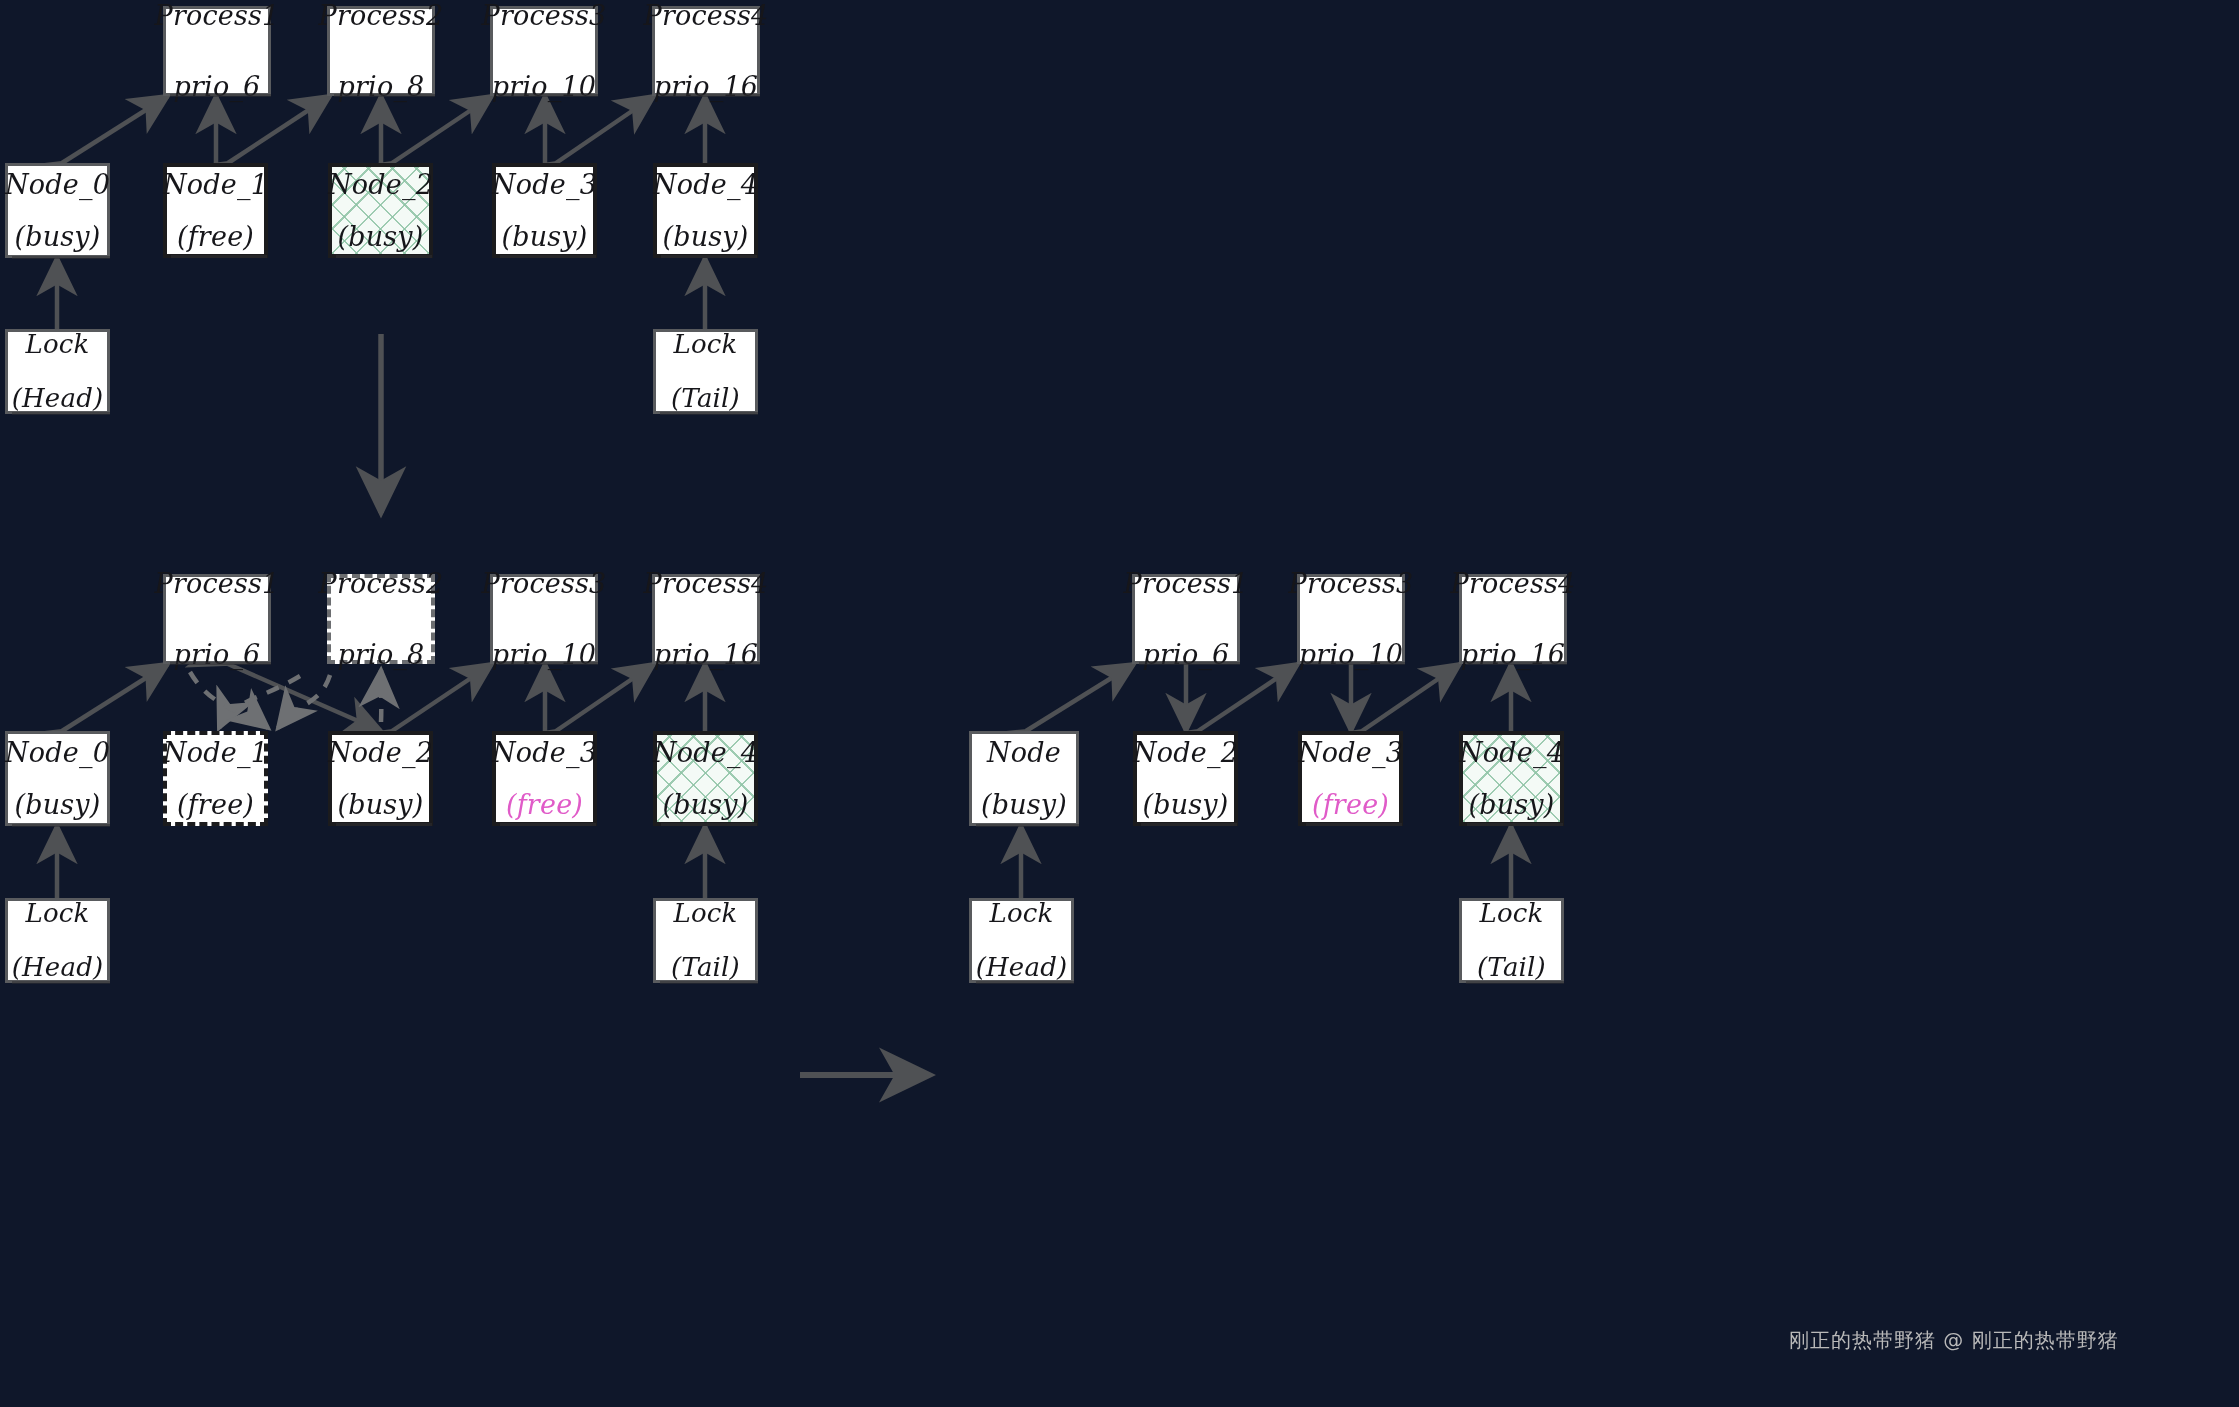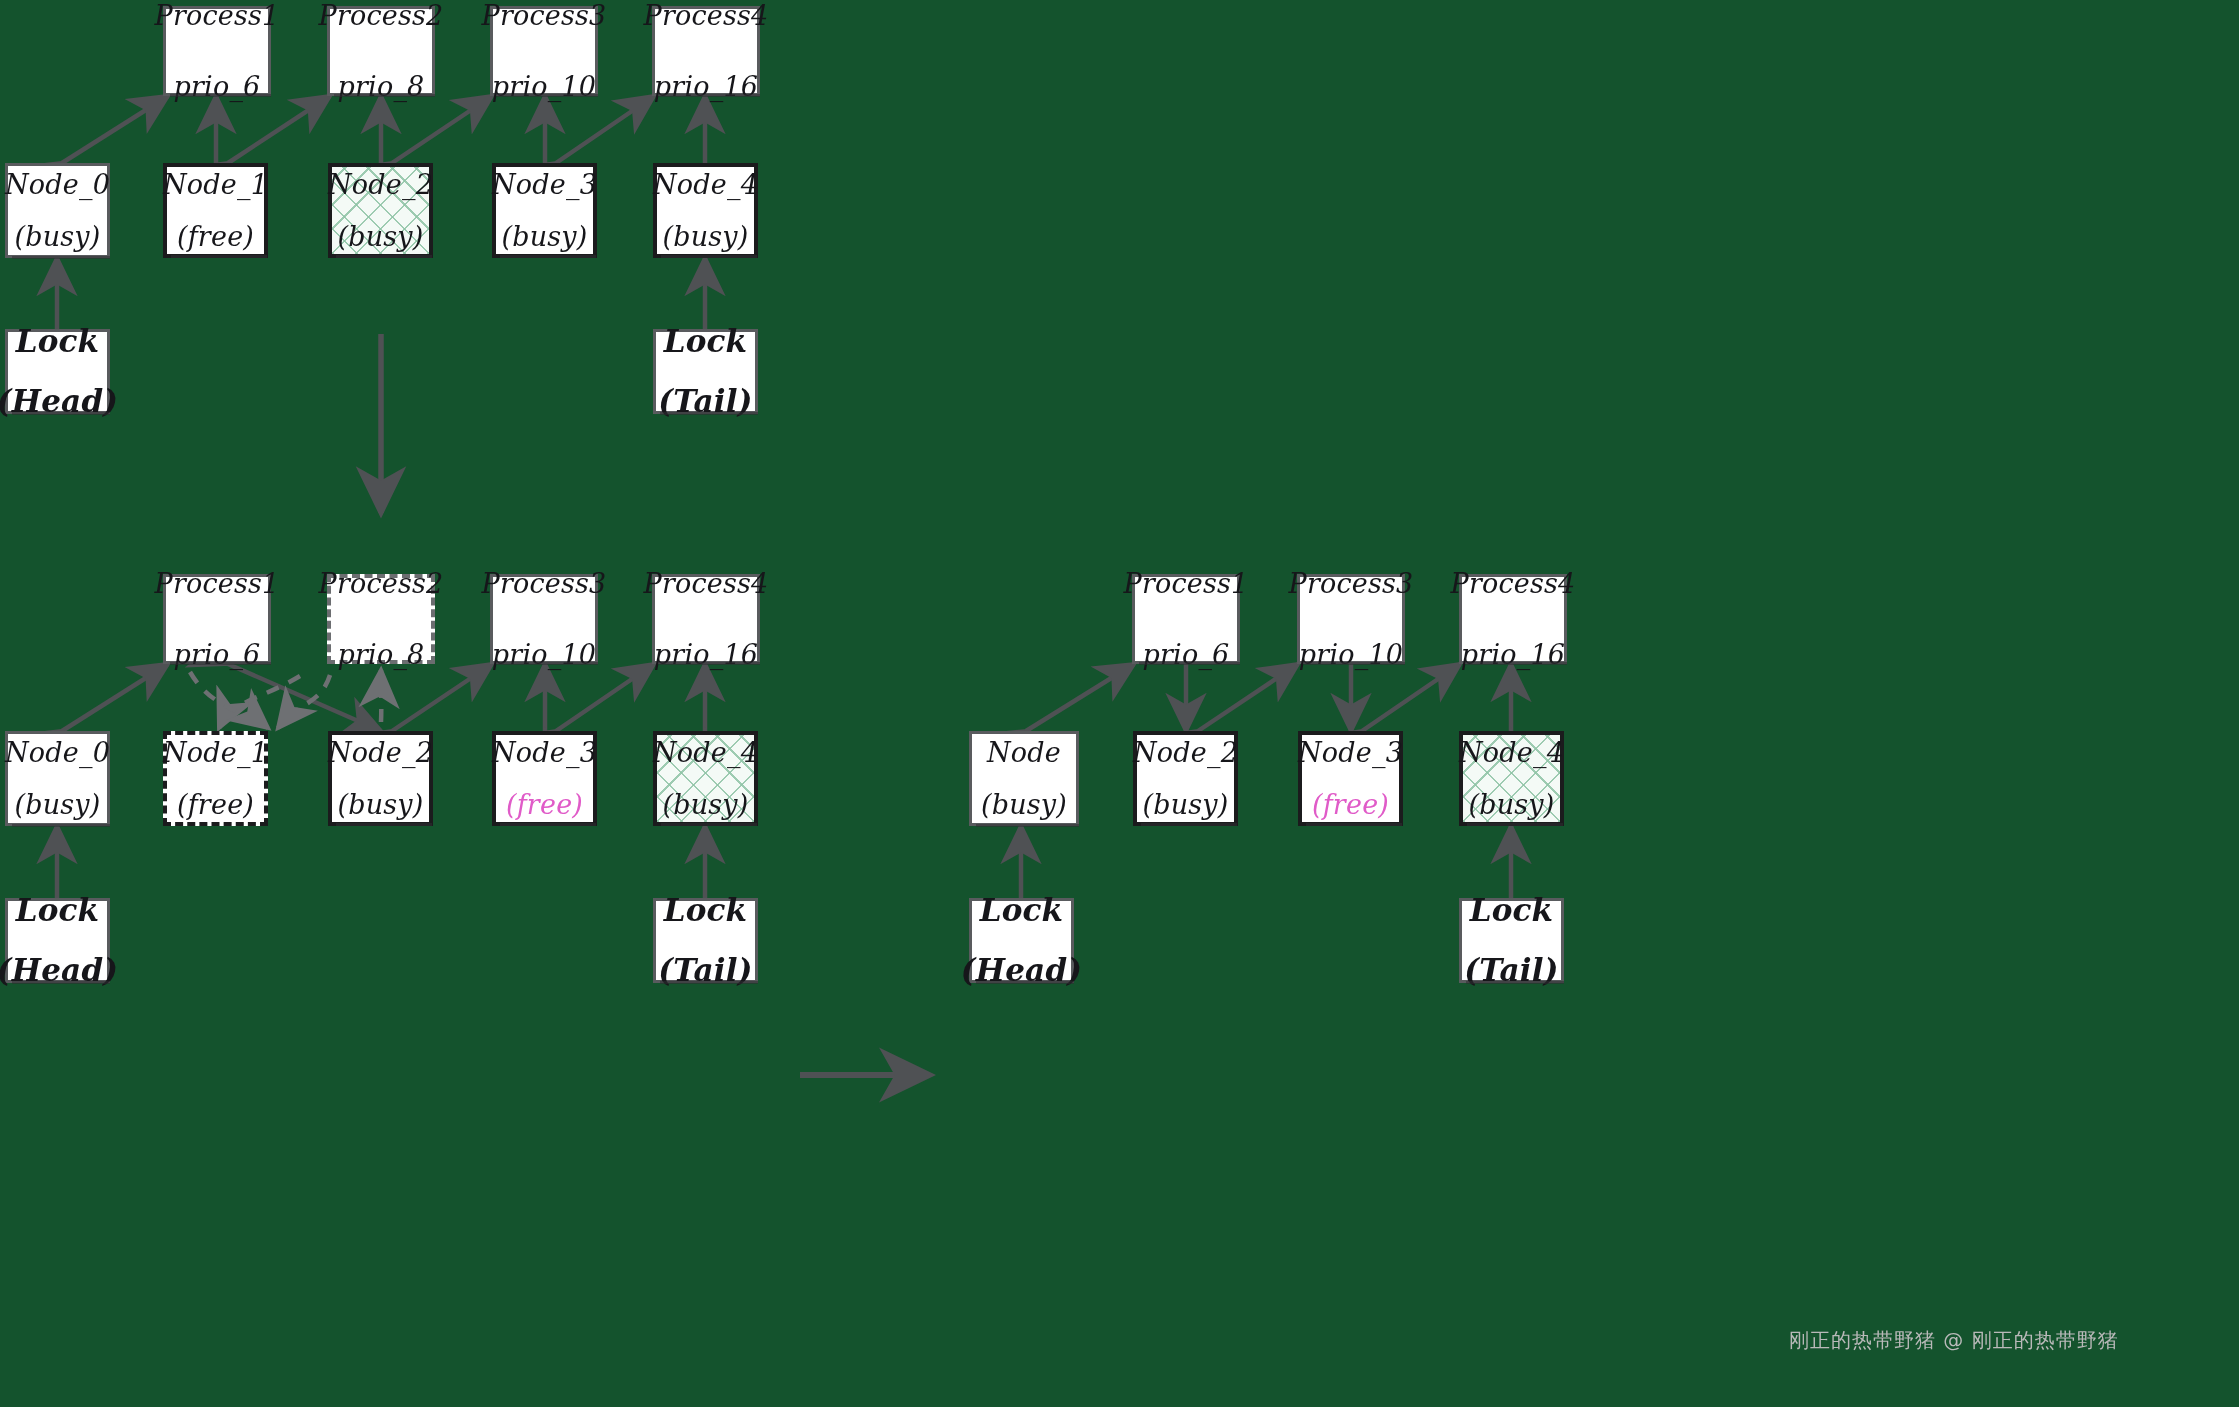--- a/index.html
+++ b/index.html
@@ -7,21 +7,21 @@
     padding: 0;
     background: #ffffff;
   }
   body {
     font-family: "DejaVu Sans", sans-serif;
   }
   #stage {
     position: relative;
     width: 2239px;
     height: 1407px;
-    background: #14532d;
+    background: #0f172a;
     overflow: hidden;
   }
   #wires {
     position: absolute;
     left: 0; top: 0;
     width: 2239px;
     height: 1407px;
     pointer-events: none;
   }
   .box {
@@ -64,21 +64,21 @@
     background-color: #f4faf6;
     background-image:
       repeating-linear-gradient(45deg,  rgba(142,195,165,.85) 0 2px, rgba(0,0,0,0) 2px 17px),
       repeating-linear-gradient(-45deg, rgba(142,195,165,.85) 0 2px, rgba(0,0,0,0) 2px 17px);
   }
 
   .proc  { font-size: 27px; }
   .proc .l2 { margin-top: 39px; }
   .node  { font-size: 27px; }
   .node .l2 { margin-top: 20px; }
-  .lock  { font-size: 31px; font-weight: bold; }
+  .lock  { font-size: 26px; }
   .lock .l2 { margin-top: 24px; }
 
   .free-mag { color: #e05bc8; }
 
   #watermark {
     position: absolute;
     left: 1789px;
     top: 1327px;
     font-family: "DejaVu Sans", sans-serif;
     font-style: normal;

